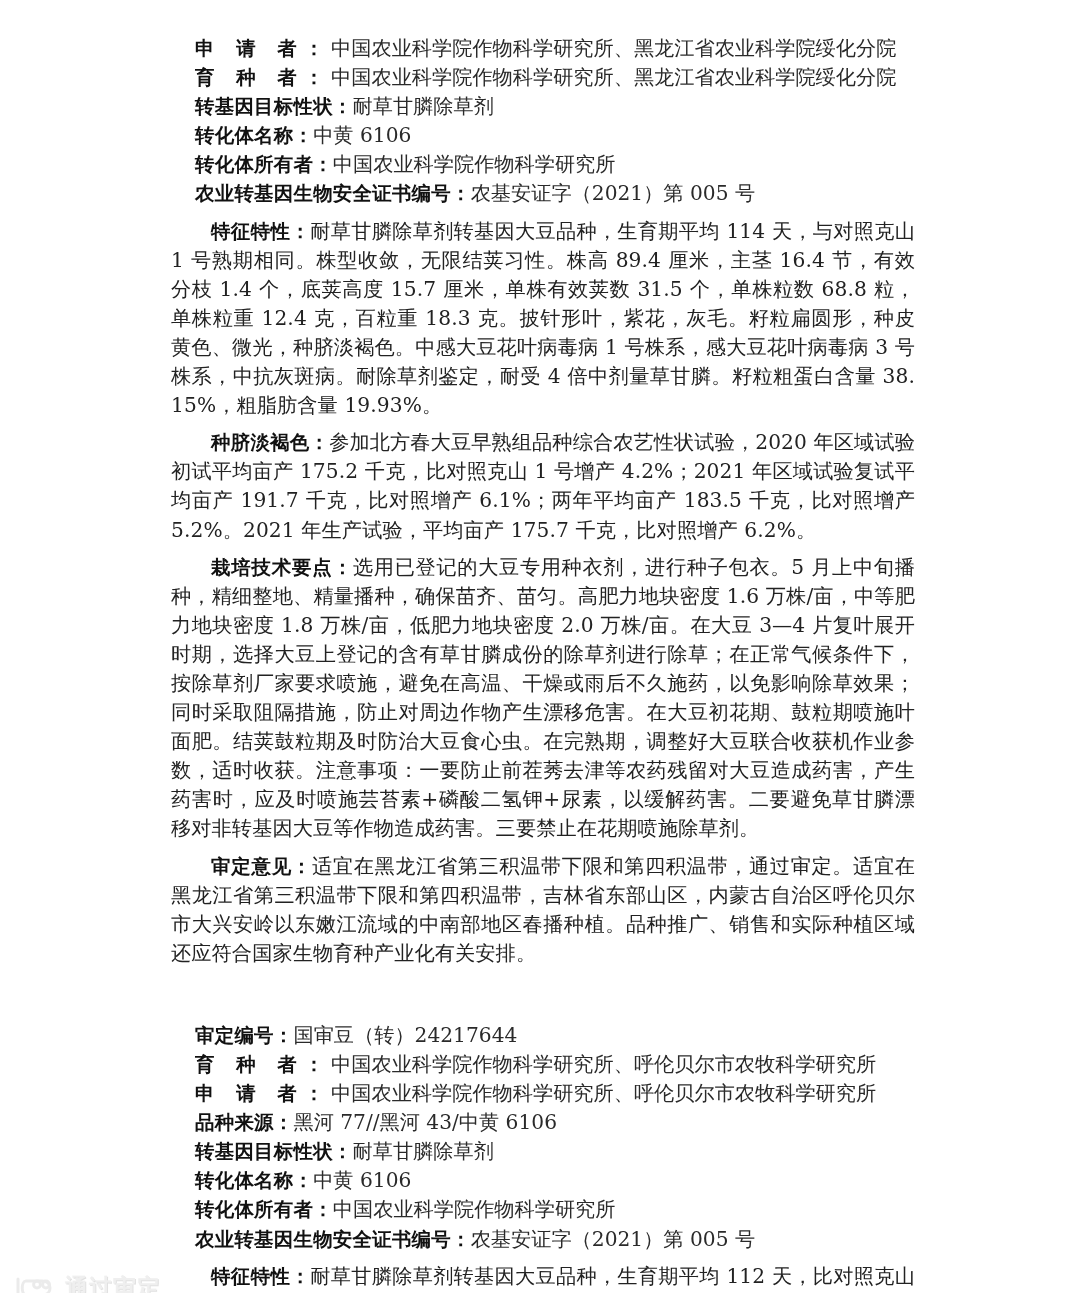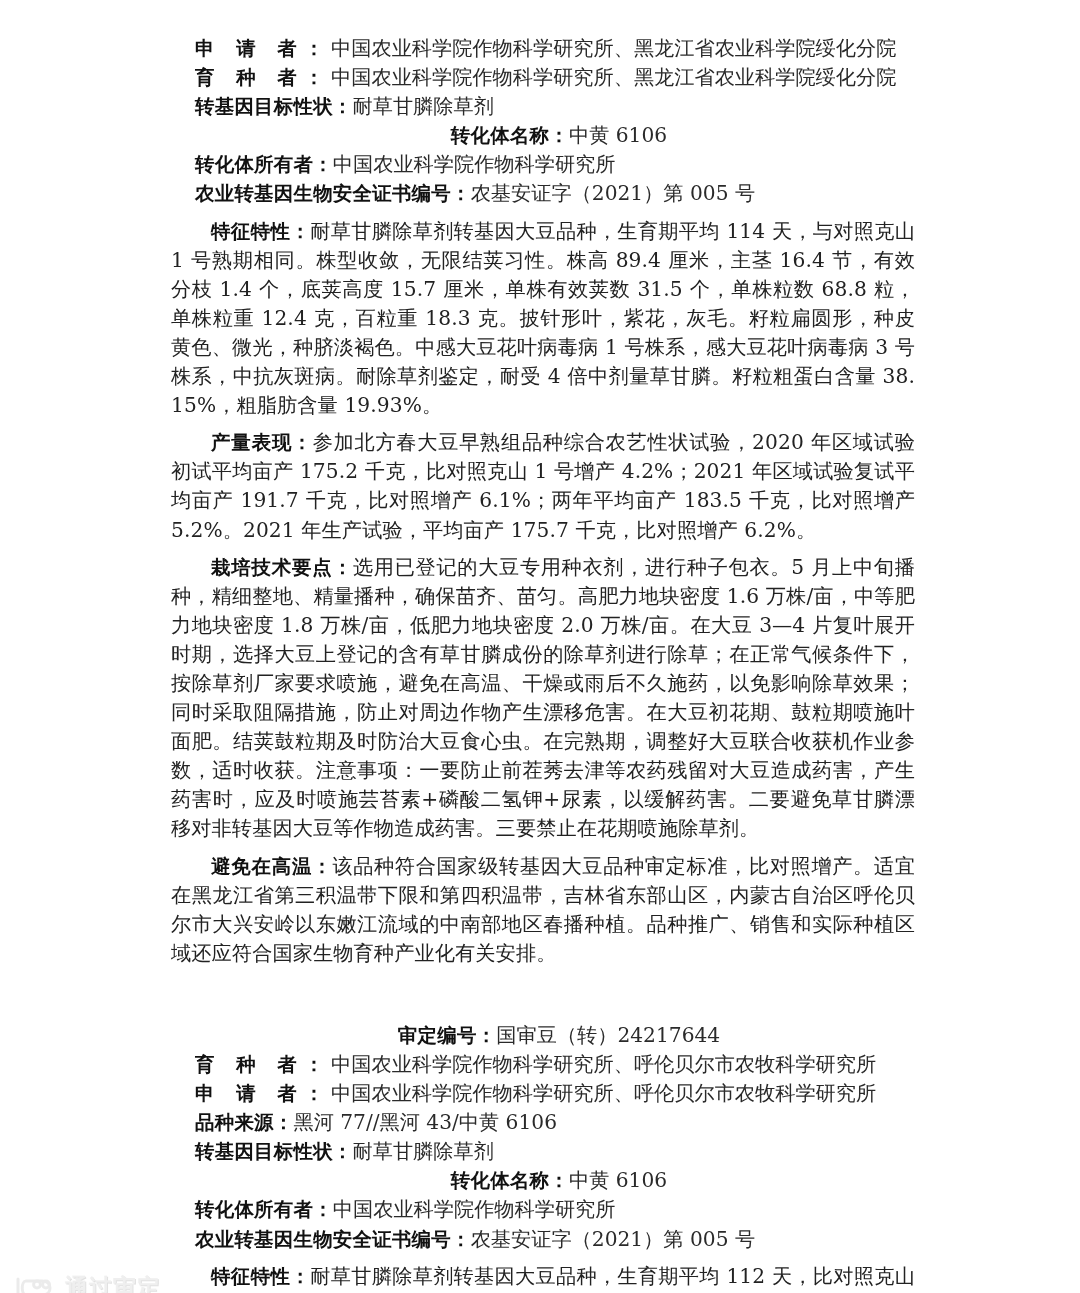--- a/index.html
+++ b/index.html
@@ -63,21 +63,21 @@
 
   .field .val {
     color: #2a2a2a;
     font-family: "DejaVu Serif", "Liberation Serif", serif;
     font-size: 20.2px;
   }
 
   
   .ind-4 { padding-left: 32px; }   
   .ind-3 { padding-left: 32px; }   
-  .ind-2 { padding-left: 32px; text-align: center; }   
+  .ind-2 { padding-left: 32px; }   
   .ind-1 { padding-left: 32px; }
   .ind-0 { padding-left: 32px; }
 
   
   .lbl.spaced { letter-spacing: 7.5px; }
 
   .para {
     text-indent: 40px;
   }
   .para .lbl {
@@ -149,25 +149,25 @@
       <div class="field ind-1">
         <span class="lbl">转化体所有者：</span><span class="val">中国农业科学院作物科学研究所</span>
       </div>
 
       <div class="field ind-0">
         <span class="lbl">农业转基因生物安全证书编号：</span><span class="val">农基安证字（2021）第 005 号</span>
       </div>
 
       <p class="para"><span class="lbl">特征特性：</span><span>耐草甘膦除草剂转基因大豆品种，生育期平均 114 天，与对照克山 1 号熟期相同。株型收敛，无限结荚习性。株高 89.4 厘米，主茎 16.4 节，有效分枝 1.4 个，底荚高度 15.7 厘米，单株有效荚数 31.5 个，单株粒数 68.8 粒，单株粒重 12.4 克，百粒重 18.3 克。披针形叶，紫花，灰毛。籽粒扁圆形，种皮黄色、微光，种脐淡褐色。中感大豆花叶病毒病 1 号株系，感大豆花叶病毒病 3 号株系，中抗灰斑病。耐除草剂鉴定，耐受 4 倍中剂量草甘膦。籽粒粗蛋白含量 38.15%，粗脂肪含量 19.93%。</span></p>
 
-      <p class="para"><span class="lbl">产量表现：</span><span>参加北方春大豆早熟组品种综合农艺性状试验，2020 年区域试验初试平均亩产 175.2 千克，比对照克山 1 号增产 4.2%；2021 年区域试验复试平均亩产 191.7 千克，比对照增产 6.1%；两年平均亩产 183.5 千克，比对照增产 5.2%。2021 年生产试验，平均亩产 175.7 千克，比对照增产 6.2%。</span></p>
+      <p class="para"><span class="lbl">种脐淡褐色：</span><span>参加北方春大豆早熟组品种综合农艺性状试验，2020 年区域试验初试平均亩产 175.2 千克，比对照克山 1 号增产 4.2%；2021 年区域试验复试平均亩产 191.7 千克，比对照增产 6.1%；两年平均亩产 183.5 千克，比对照增产 5.2%。2021 年生产试验，平均亩产 175.7 千克，比对照增产 6.2%。</span></p>
 
       <p class="para"><span class="lbl">栽培技术要点：</span><span>选用已登记的大豆专用种衣剂，进行种子包衣。5 月上中旬播种，精细整地、精量播种，确保苗齐、苗匀。高肥力地块密度 1.6 万株/亩，中等肥力地块密度 1.8 万株/亩，低肥力地块密度 2.0 万株/亩。在大豆 3—4 片复叶展开时期，选择大豆上登记的含有草甘膦成份的除草剂进行除草；在正常气候条件下，按除草剂厂家要求喷施，避免在高温、干燥或雨后不久施药，以免影响除草效果；同时采取阻隔措施，防止对周边作物产生漂移危害。在大豆初花期、鼓粒期喷施叶面肥。结荚鼓粒期及时防治大豆食心虫。在完熟期，调整好大豆联合收获机作业参数，适时收获。注意事项：一要防止前茬莠去津等农药残留对大豆造成药害，产生药害时，应及时喷施芸苔素+磷酸二氢钾+尿素，以缓解药害。二要避免草甘膦漂移对非转基因大豆等作物造成药害。三要禁止在花期喷施除草剂。</span></p>
 
-      <p class="para"><span class="lbl">避免在高温：</span><span>该品种符合国家级转基因大豆品种审定标准，比对照增产。适宜在黑龙江省第三积温带下限和第四积温带，吉林省东部山区，内蒙古自治区呼伦贝尔市大兴安岭以东嫩江流域的中南部地区春播种植。品种推广、销售和实际种植区域还应符合国家生物育种产业化有关安排。</span></p>
+      <p class="para"><span class="lbl">审定意见：</span><span>适宜在黑龙江省第三积温带下限和第四积温带，通过审定。适宜在黑龙江省第三积温带下限和第四积温带，吉林省东部山区，内蒙古自治区呼伦贝尔市大兴安岭以东嫩江流域的中南部地区春播种植。品种推广、销售和实际种植区域还应符合国家生物育种产业化有关安排。</span></p>
 
     </div>
 
     <div class="gap"></div>
 
     <div>
 
       <div class="field ind-2">
         <span class="lbl">审定编号：</span><span class="val">国审豆（转）24217644</span>
       </div>

